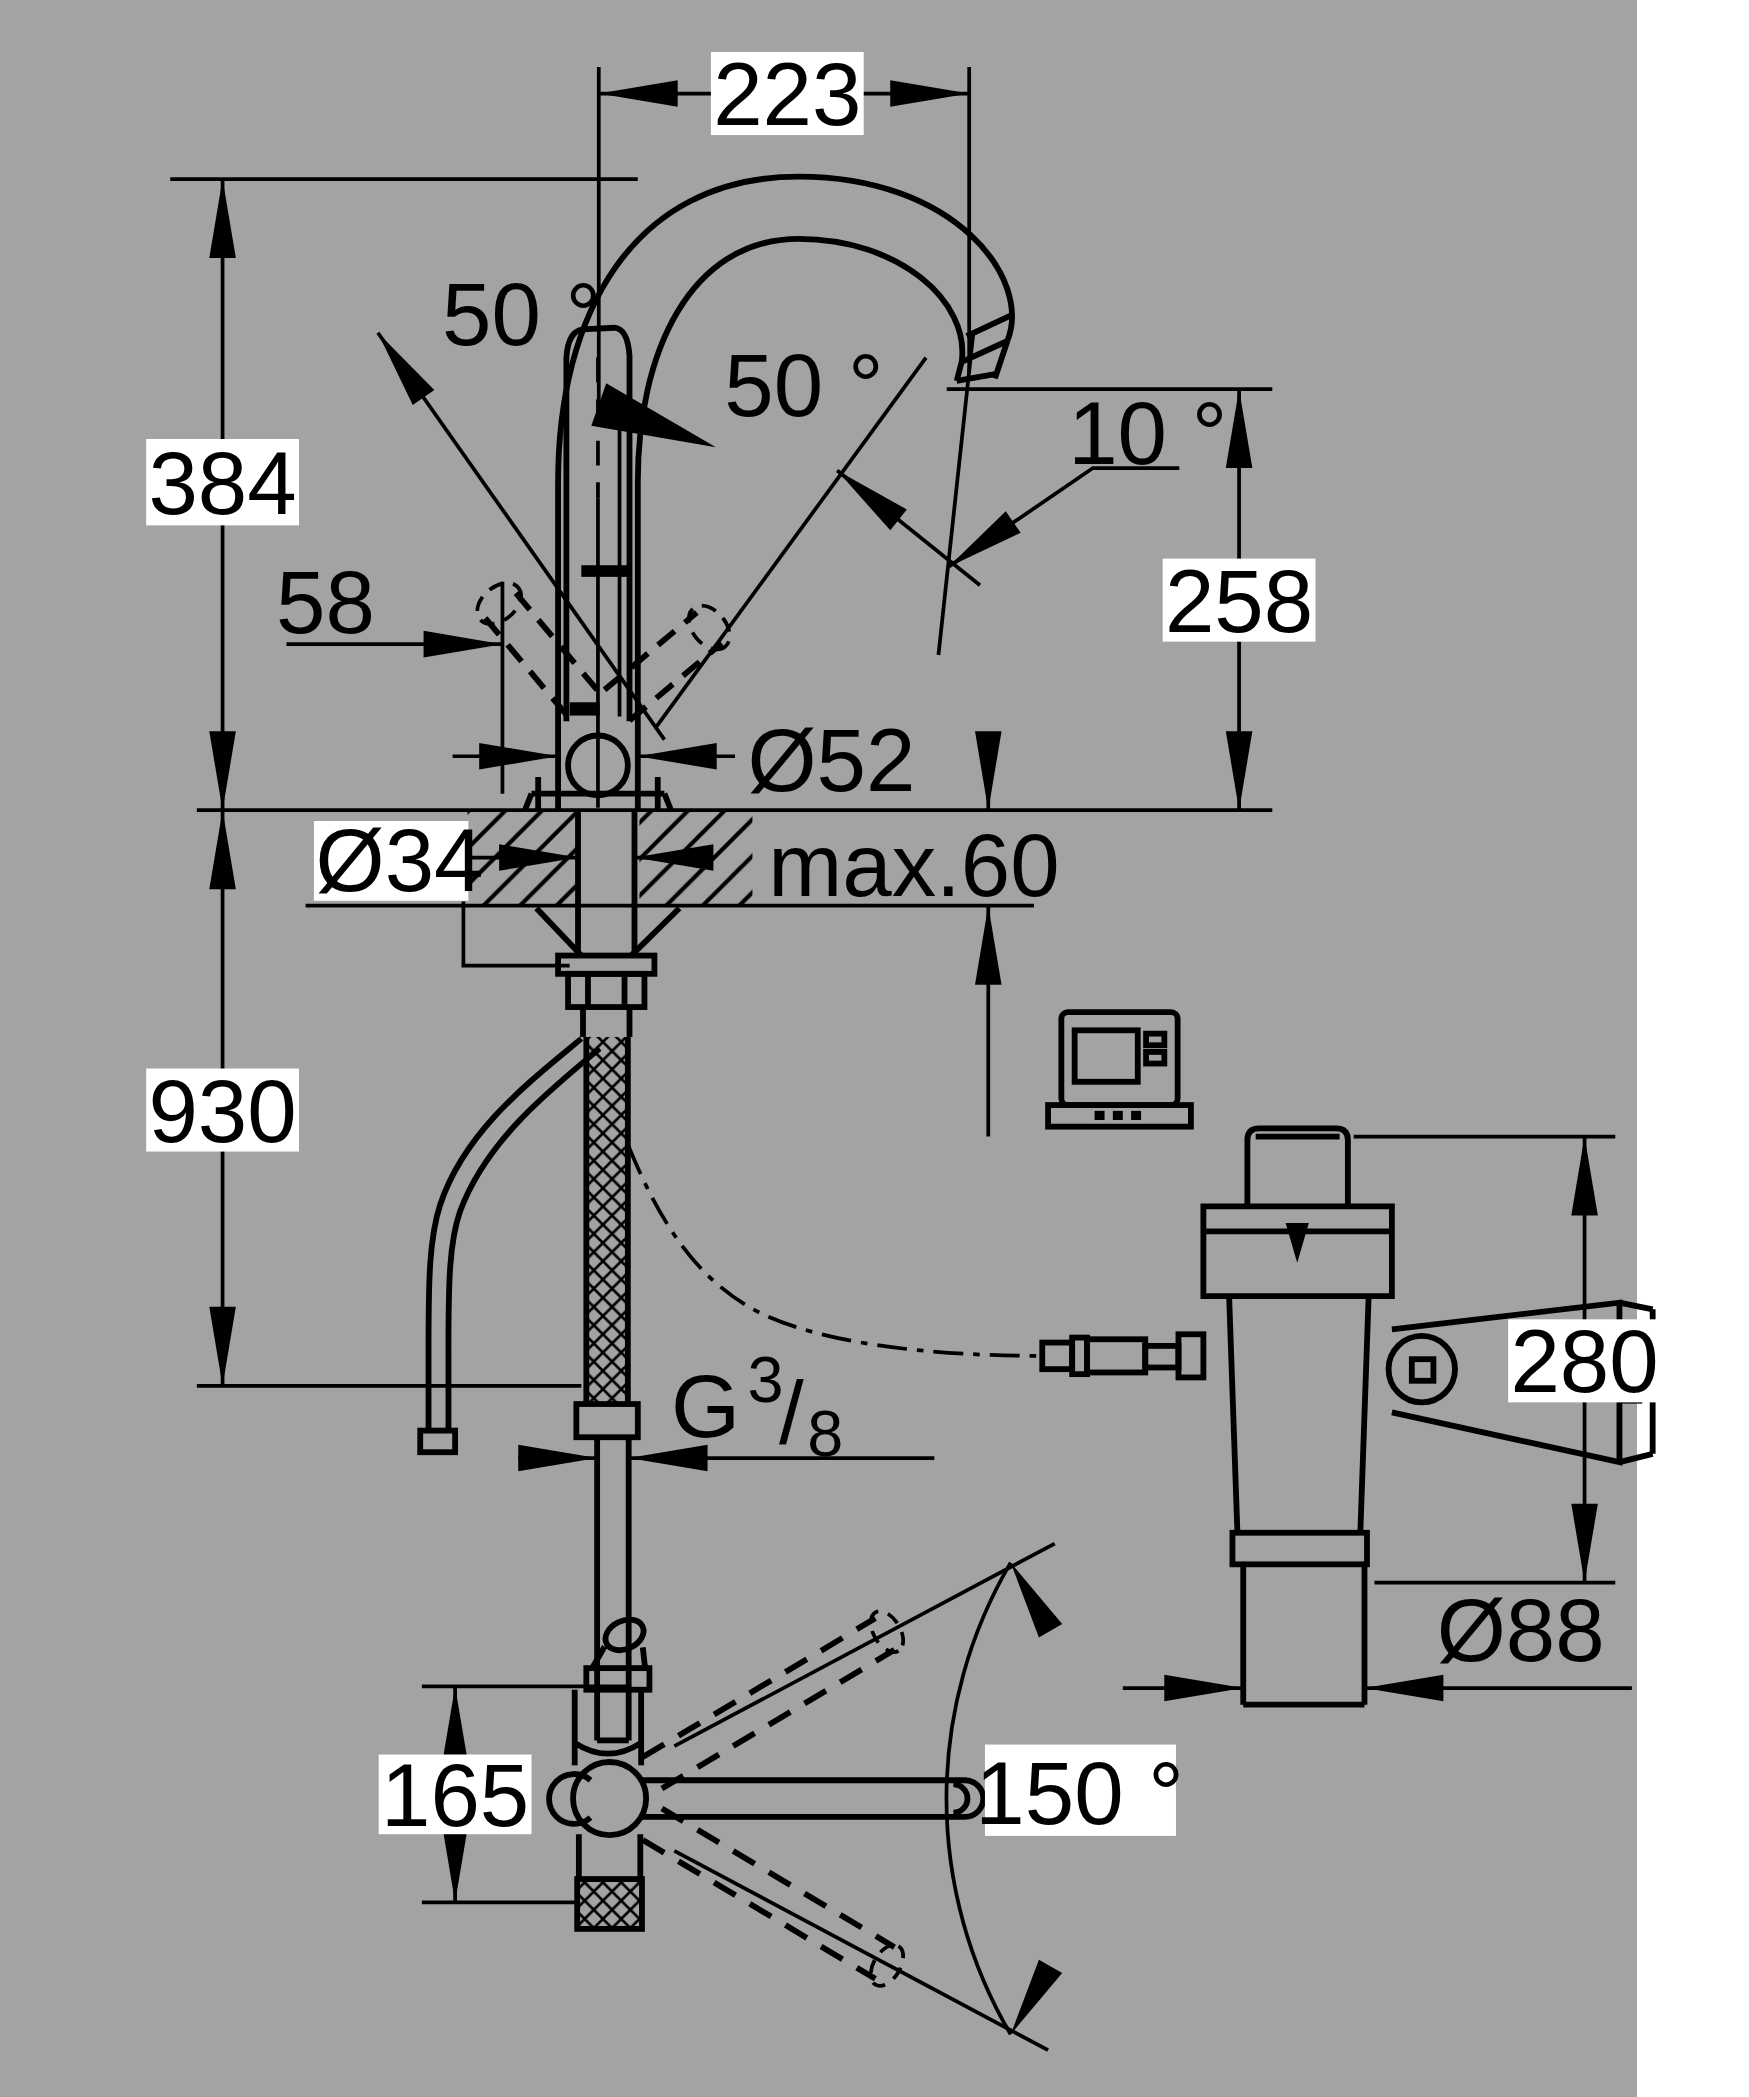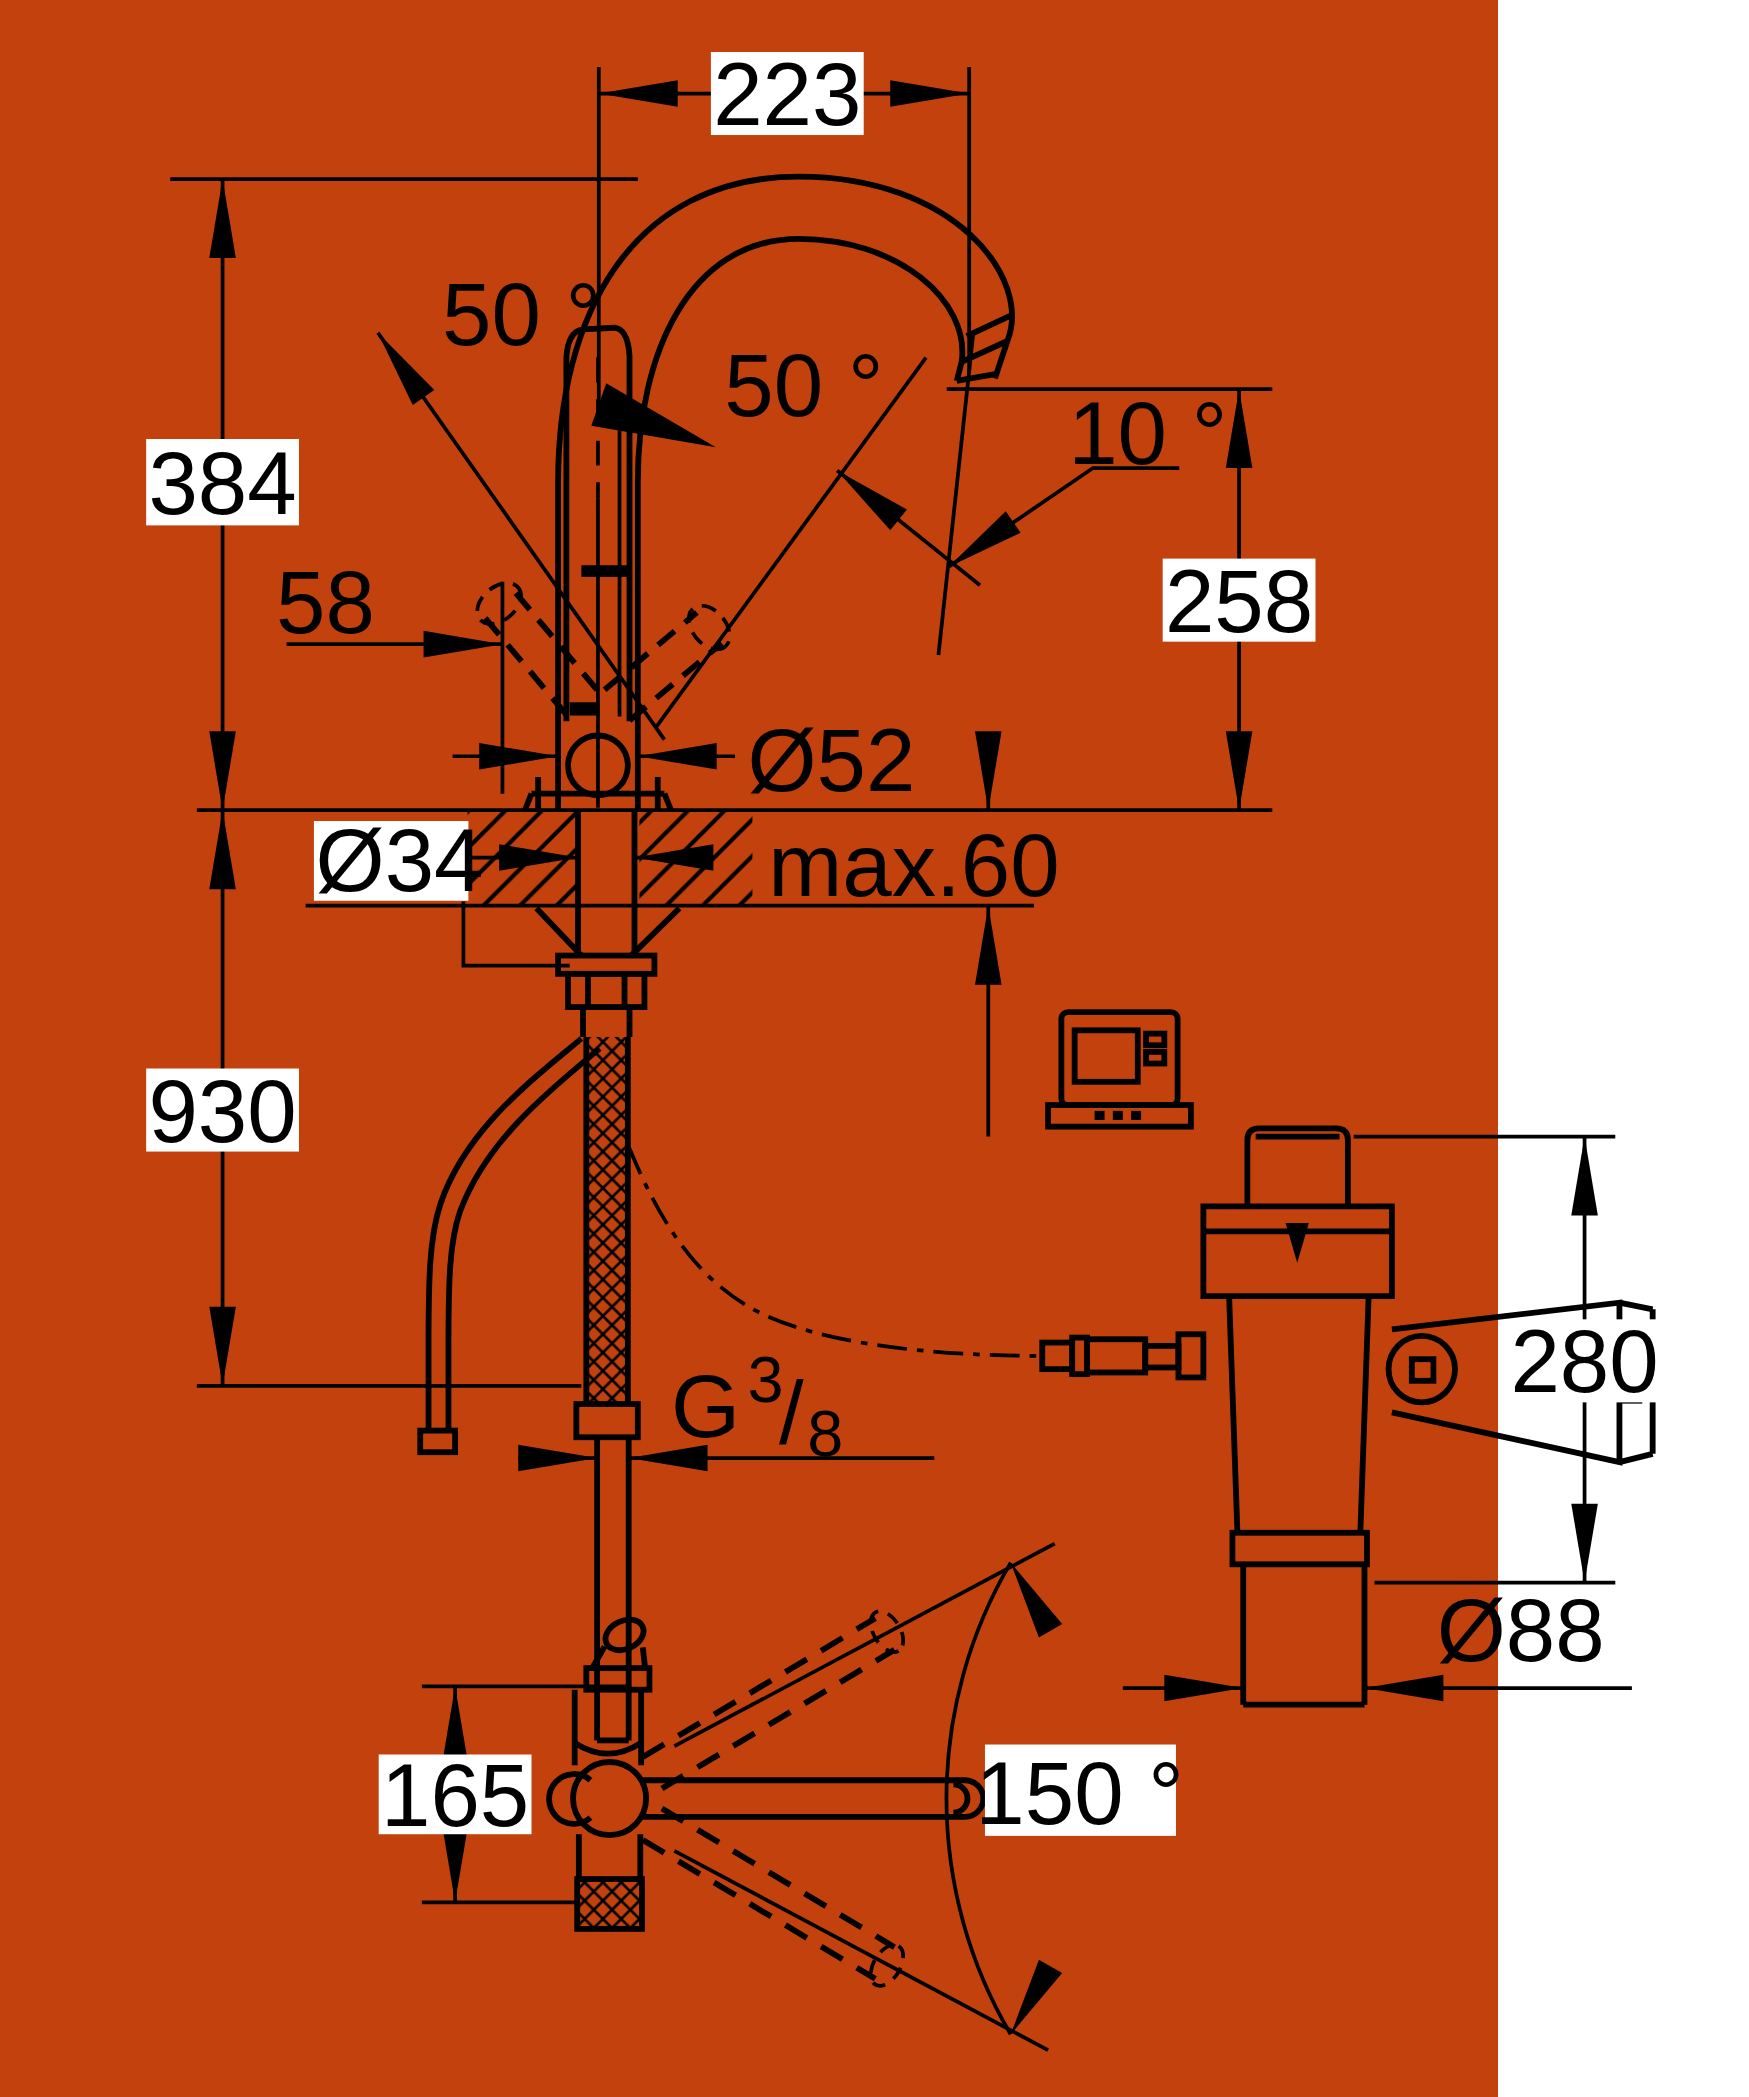--- a/index.html
+++ b/index.html
@@ -1,16 +1,16 @@
 <!DOCTYPE html>
 <html style="font-size:13.3px"><head>
 <meta charset="utf-8">
 <style>
   html,body{margin:0;padding:0;background:#fff;}
-  #stage{width:1498px;height:2098px;position:relative;background:#c2410c;}
+  #stage{width:1637px;height:2098px;position:relative;background:#a3a3a3;}
   svg{display:block;}
   text{font-family:"Liberation Sans",sans-serif;fill:#000;}
   .t{font-size:107px;}
   .ts{font-size:78px;}
   .ln{stroke:#000;stroke-width:4.5;fill:none;}
   .lw{stroke:#000;stroke-width:7;fill:none;}
   .ar{fill:#000;stroke:none;}
   .wh{fill:#fff;stroke:none;}
 </style>
 </head>

